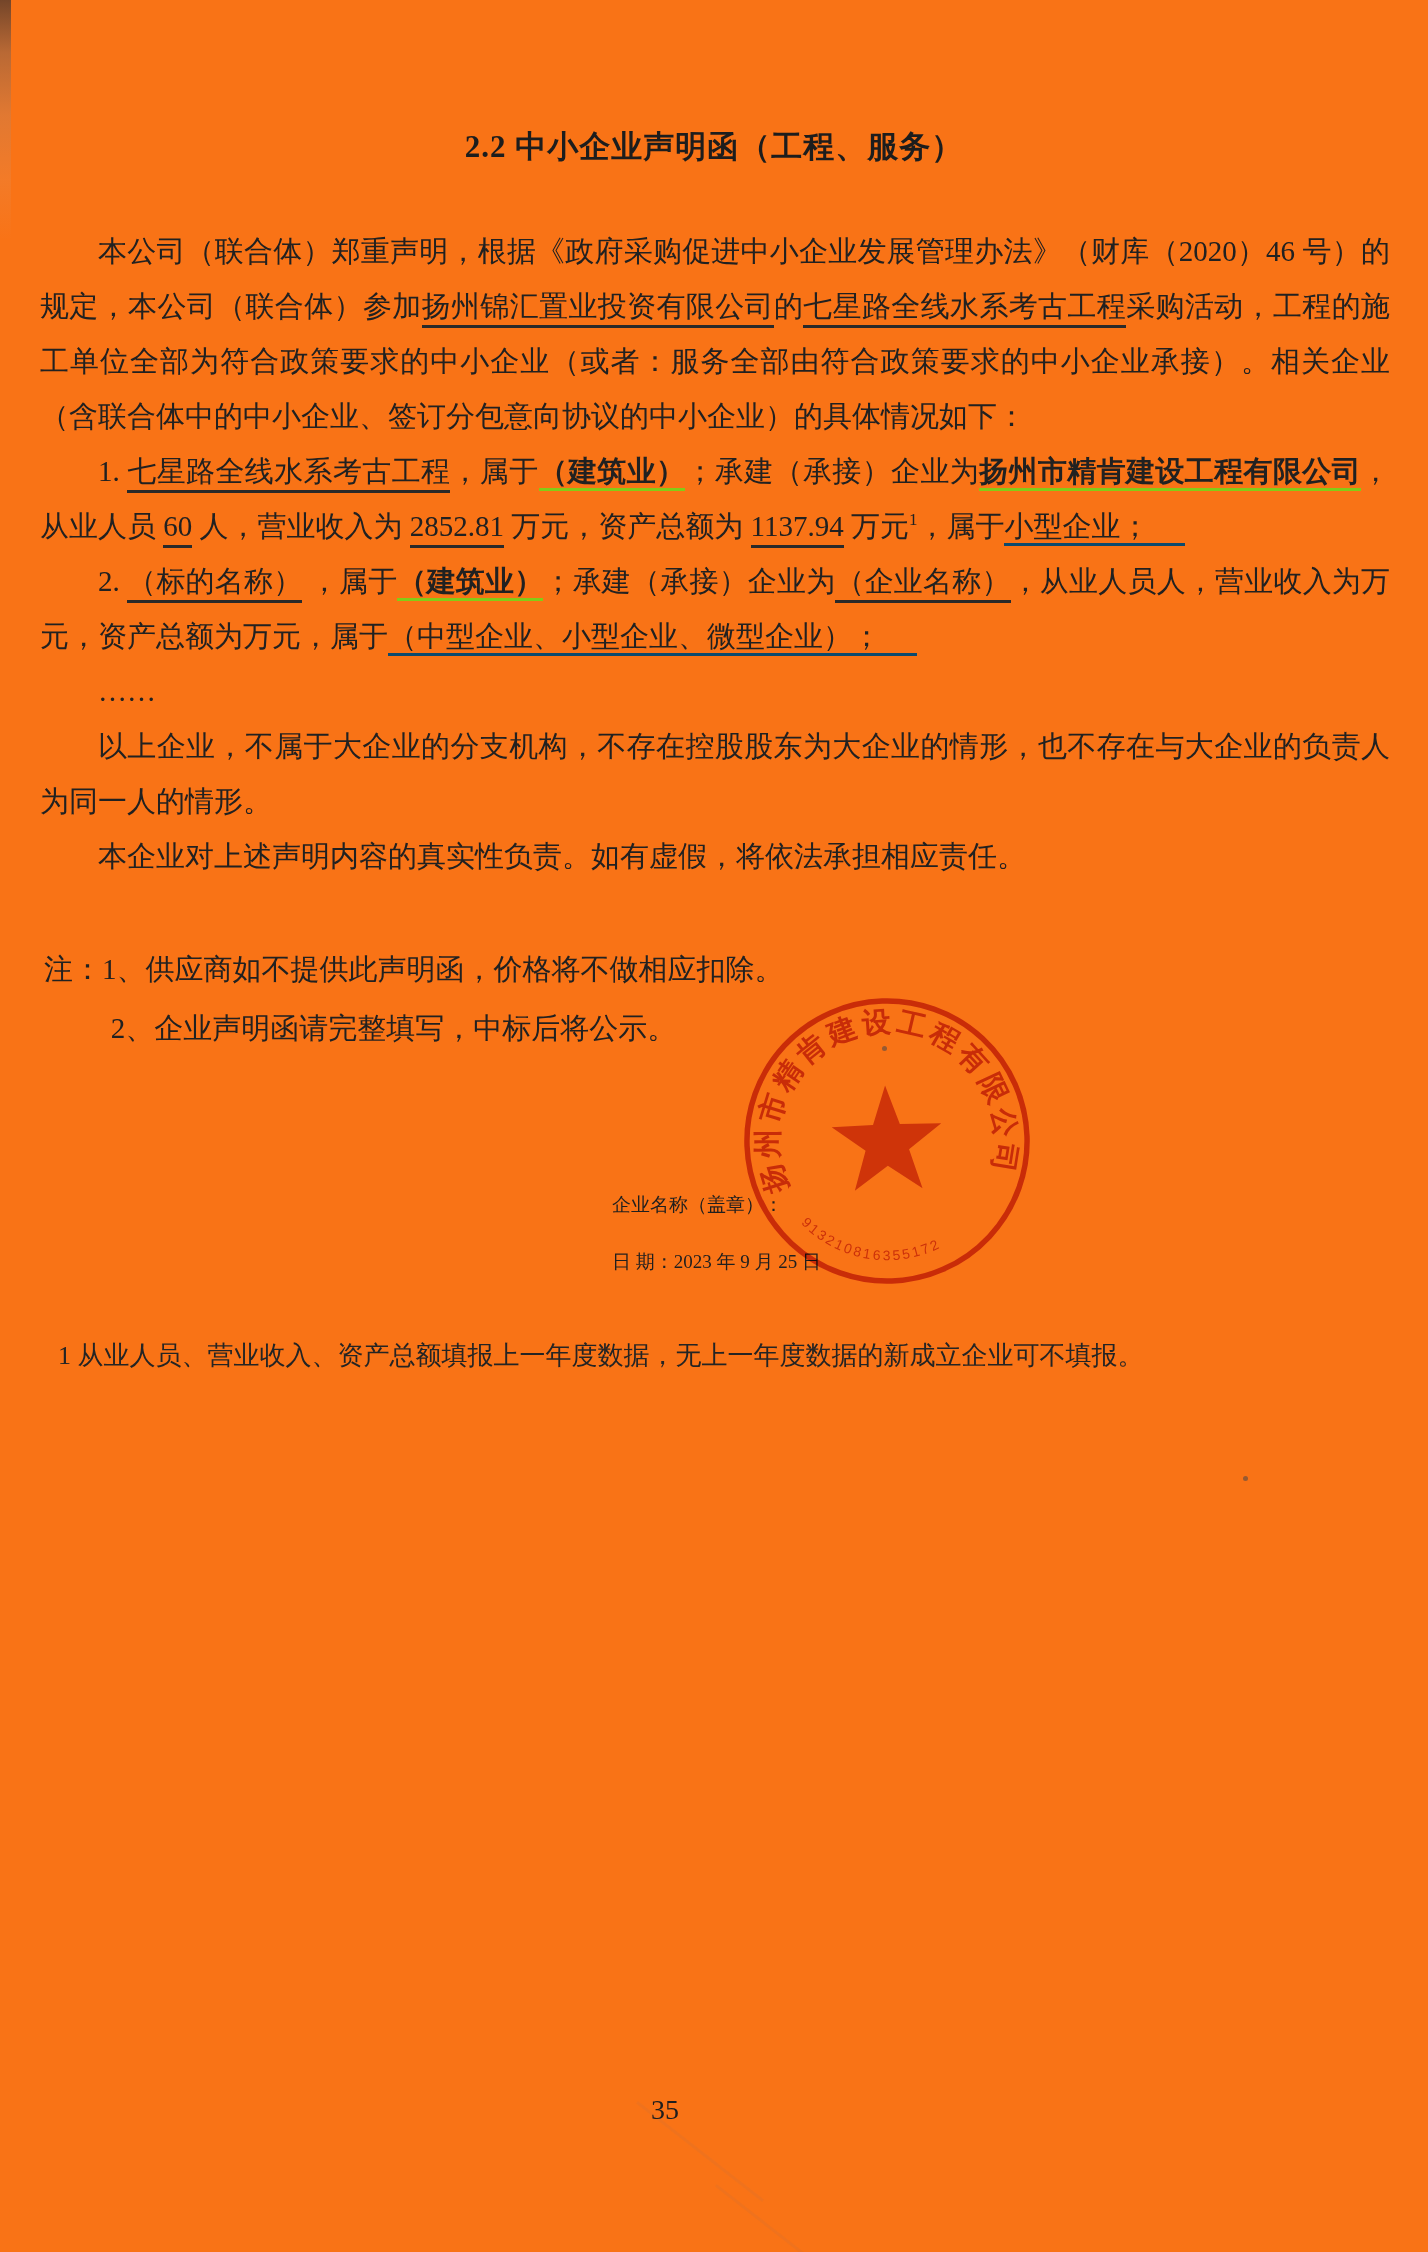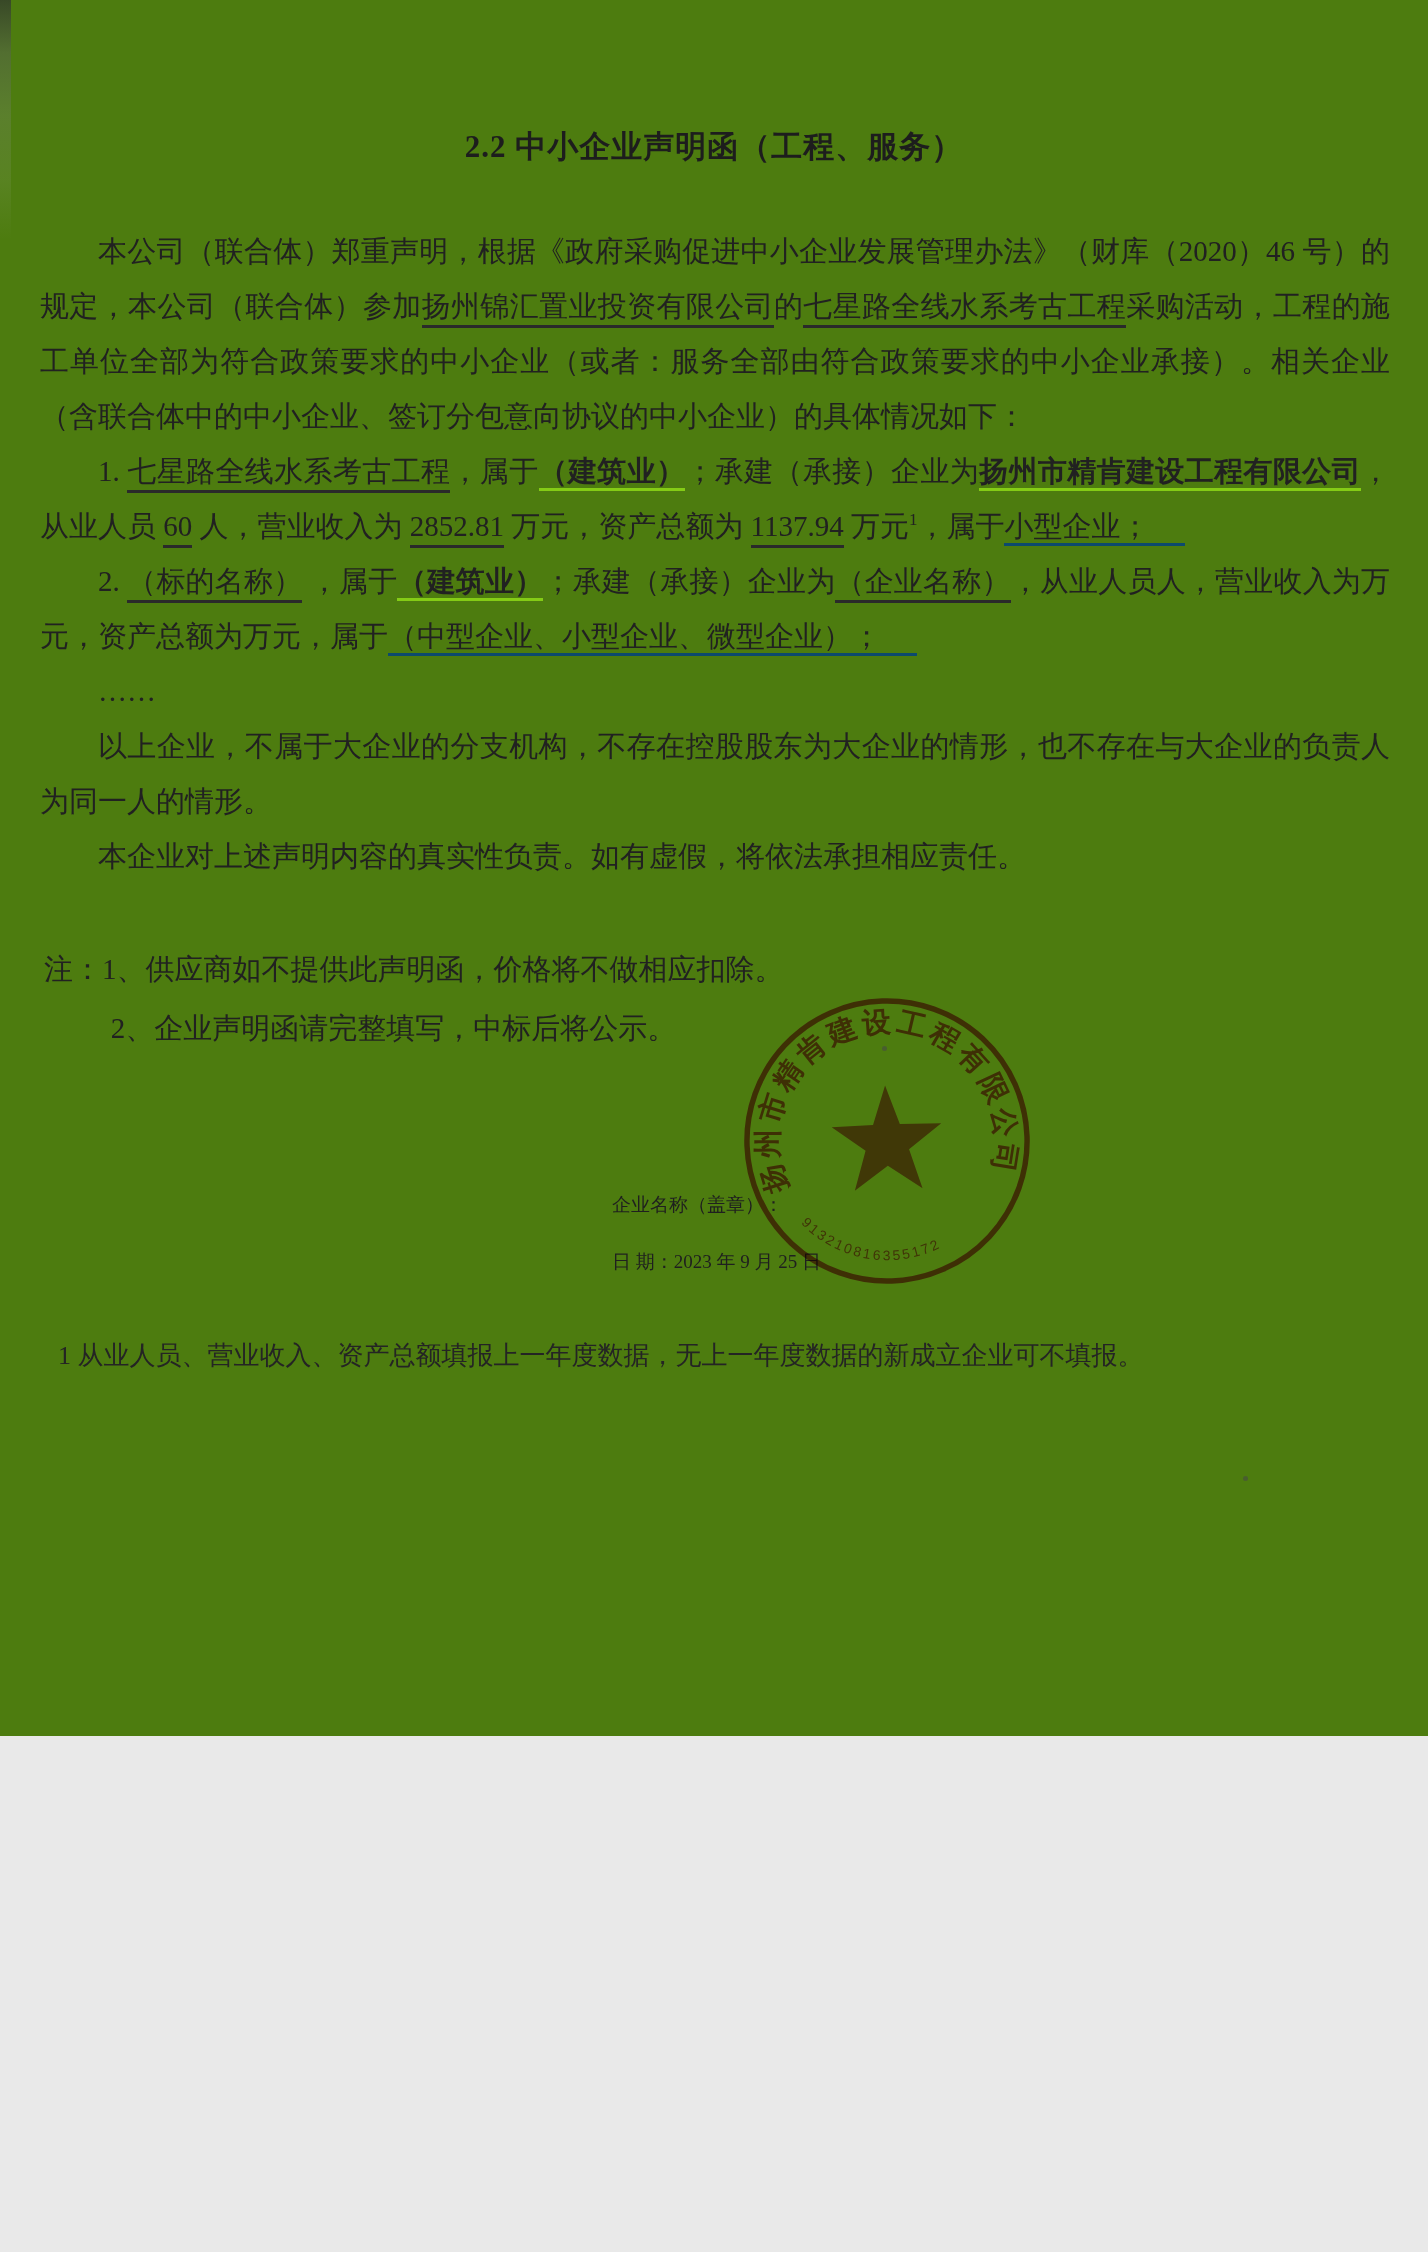--- a/index.html
+++ b/index.html
@@ -3,22 +3,22 @@
 <meta charset="utf-8">
 <style>
   html,body{margin:0;padding:0;}
   body{
     width:1428px;height:2252px;
     background:#e9e9e9;
     font-family:"Liberation Serif","DejaVu Serif",serif;
   }
   .page{
     position:relative;
-    width:1428px;height:1736px;
-    background:#4d7c0f;
+    width:1428px;height:2252px;
+    background:#f97316;
     overflow:hidden;
     color:#222;
   }
   
   .edge-artifact{
     position:absolute;left:0;top:0;width:11px;height:240px;
     background:linear-gradient(180deg,
       rgba(45,45,52,.65) 0%,
       rgba(90,90,98,.40) 22%,
       rgba(140,140,148,.22) 48%,
@@ -59,21 +59,21 @@
     opacity:.88;
     mix-blend-mode:multiply;
     transform:rotate(-2deg);
   }
   .footnote{
     position:absolute;top:1336px;left:58px;
     font-size:26px;line-height:40px;color:#242424;
   }
   .page-number{
     position:absolute;top:2094px;left:0;width:1330px;
-    text-align:center;font-size:34px;color:#1e1e1e;
+    text-align:center;font-size:28px;color:#1e1e1e;
   }
 </style>
 </head>
 <body>
 
 <div class="page">
 
   <div class="edge-artifact"></div>
   <div class="speck" style="left:882px;top:1046px;width:5px;height:5px;"></div>
   <div class="speck" style="left:1243px;top:1476px;width:5px;height:5px;"></div>

